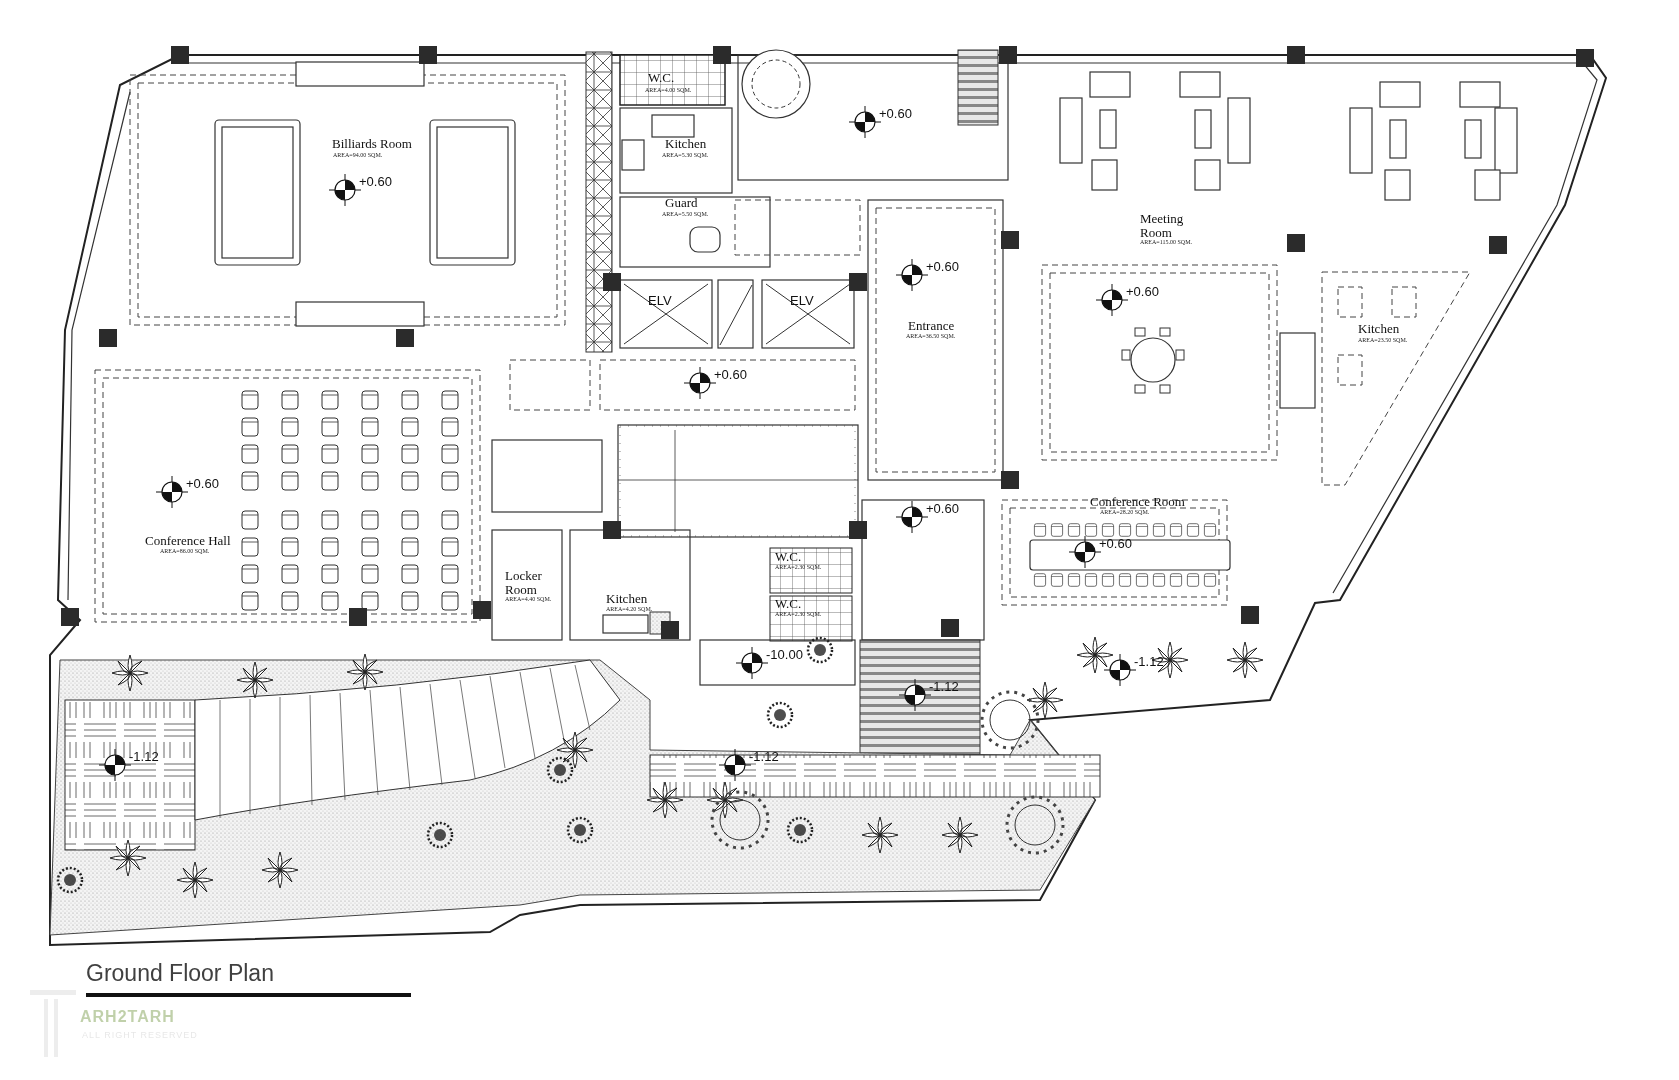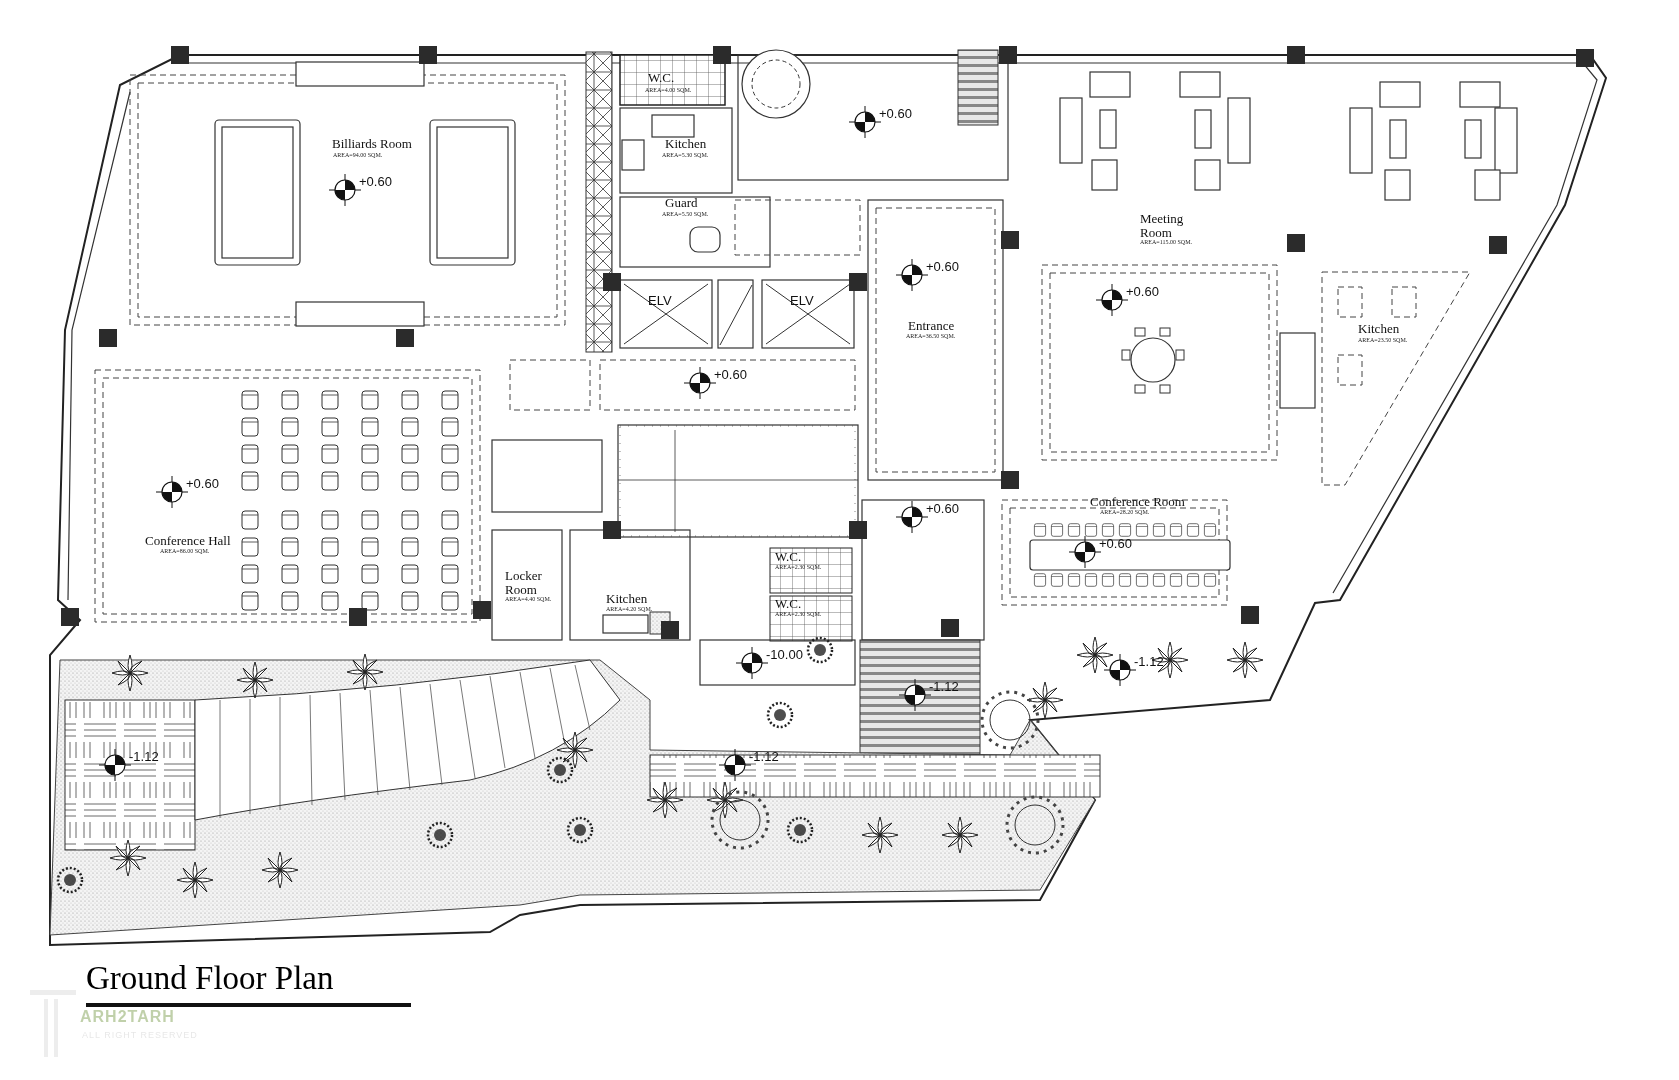--- a/index.html
+++ b/index.html
@@ -7,21 +7,21 @@
   #plan { position:absolute; left:0; top:0; width:1679px; height:1080px; }
   .wall { fill:none; stroke:#222; stroke-width:2; }
   .wall-thin { fill:none; stroke:#333; stroke-width:1.2; }
   .dash { fill:none; stroke:#444; stroke-width:1; stroke-dasharray:6 4; }
   .furn { fill:#fff; stroke:#333; stroke-width:1.2; }
   .label-room { font-family:"Liberation Serif", serif; font-size:13px; fill:#111; }
   .label-area { font-family:"Liberation Serif", serif; font-size:6px; fill:#222; }
   .label-lvl { font-family:"Liberation Sans", sans-serif; font-size:13px; fill:#111; }
   .label-elv { font-family:"Liberation Sans", sans-serif; font-size:13px; fill:#111; }
   #title-block { position:absolute; left:86px; top:962px; width:330px; }
-  #plan-title { font-family:Liberation Serif, serif; font-size:33px; color:#000000; line-height:1; }
+  #plan-title { font-family:Liberation Sans, sans-serif; font-size:23px; color:#404040; line-height:1; }
   #title-rule { height:4px; background:#111; margin-top:8px; width:325px; }
   #plan-scale { font-family:"Liberation Serif", serif; font-size:32px; color:#111; margin-top:8px; letter-spacing:1px; }
   #watermark { position:absolute; left:30px; top:990px; width:200px; height:70px; opacity:0.35; }
   #watermark .wm-text { position:absolute; left:50px; top:18px; font-family:"Liberation Sans", sans-serif; font-size:16px; color:#4d7c0f; font-weight:bold; letter-spacing:1px; }
   #watermark .wm-sub { position:absolute; left:52px; top:40px; font-family:"Liberation Sans", sans-serif; font-size:9px; color:#bbb; letter-spacing:1px; }
   #watermark .wm-col { position:absolute; left:0; top:0; width:46px; height:64px; border-top:5px solid #ccc; }
   #watermark .wm-col::before { content:""; position:absolute; left:14px; top:4px; width:4px; height:58px; background:#ccc; }
   #watermark .wm-col::after { content:""; position:absolute; left:24px; top:4px; width:4px; height:58px; background:#ccc; }
 </style>
 </head>

